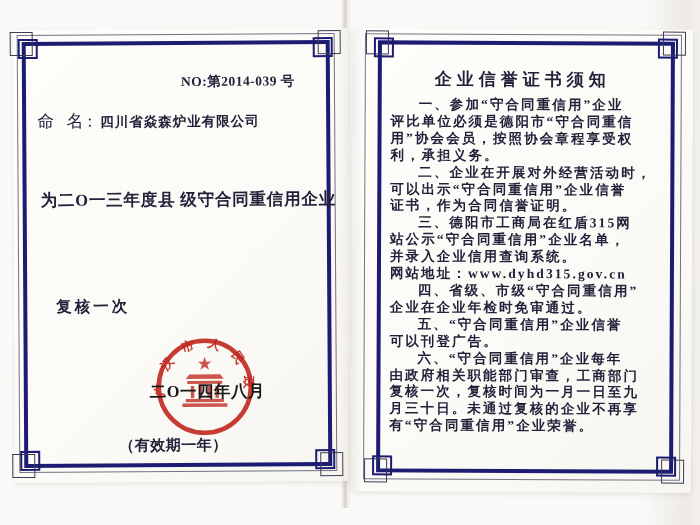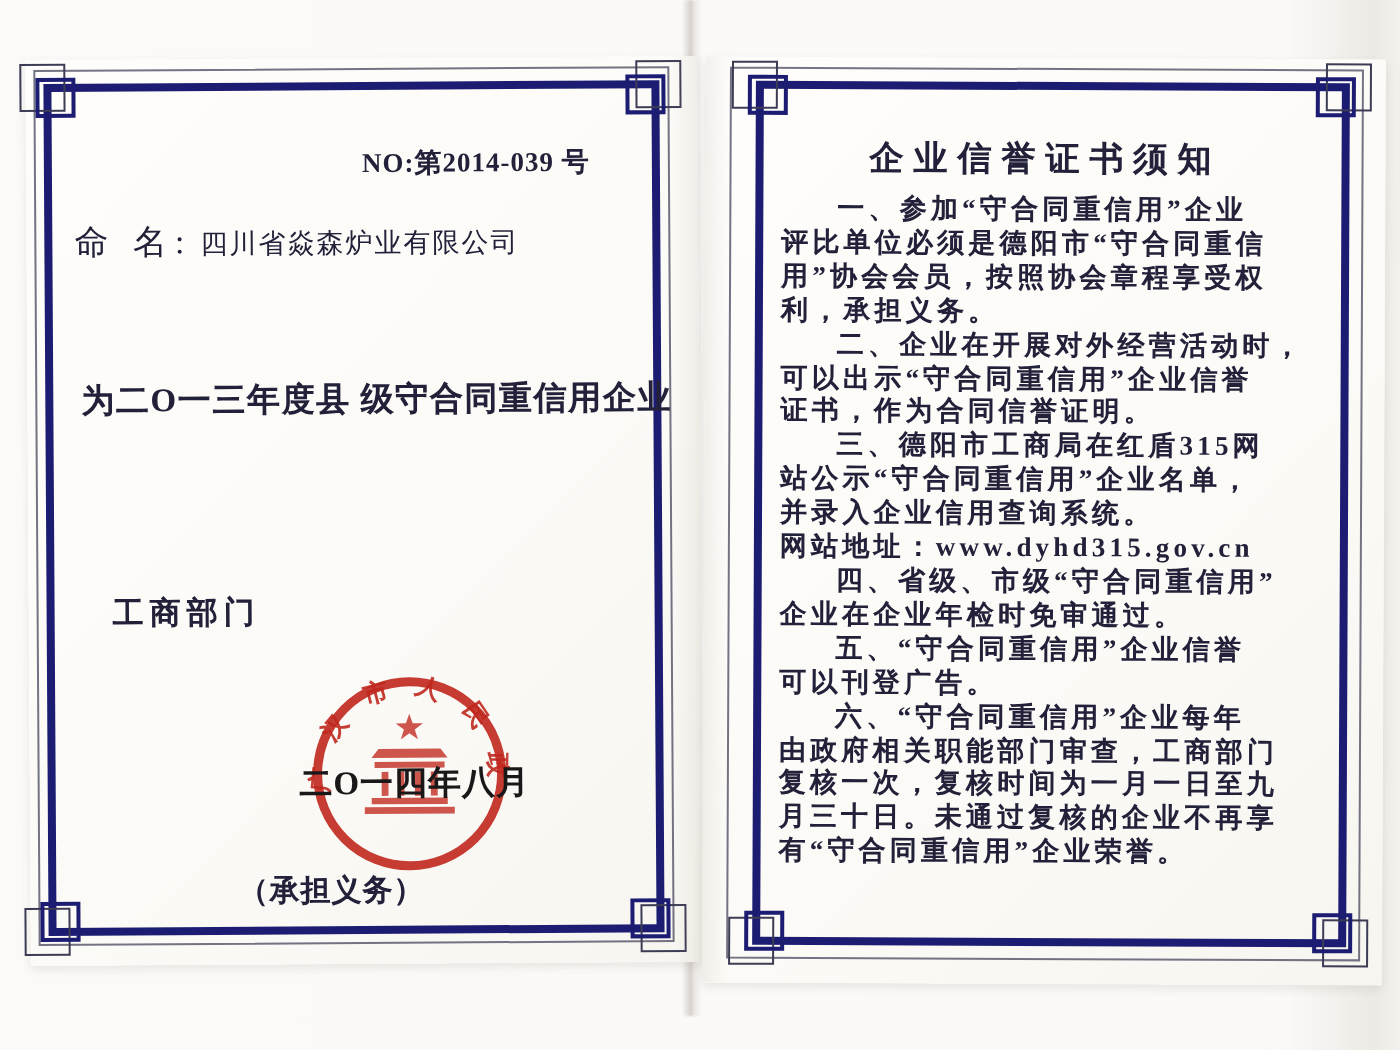--- a/index.html
+++ b/index.html
@@ -71,21 +71,21 @@
   .page-right .corner.bl{left:13px;bottom:7px;transform:scaleY(-1);}
   .page-right .corner.br{right:7px;bottom:7px;transform:scale(-1,-1);}
   
   .ink{color:#23213a;}
   .serial{
     position:absolute;left:168px;top:44px;
     font-size:13.5px;font-weight:bold;letter-spacing:.5px;white-space:nowrap;
   }
   .name-row{position:absolute;left:24px;top:80px;white-space:nowrap;}
   .name-label{font-size:17px;font-weight:normal;letter-spacing:4px;}
-  .company{font-size:13.5px;font-weight:normal;letter-spacing:1px;}
+  .company{font-size:13.5px;font-weight:bold;letter-spacing:1px;}
   .award{
     position:absolute;left:27px;top:160px;
     font-size:16.5px;font-weight:bold;letter-spacing:.8px;white-space:nowrap;
   }
   .issue{
     position:absolute;left:42px;top:267px;
     font-size:15.5px;font-weight:bold;letter-spacing:3px;white-space:nowrap;
   }
   .seal{position:absolute;left:138px;top:306px;width:104px;height:104px;}
   .seal-date{
@@ -127,21 +127,21 @@
 
     <div class="serial ink">NO:第2014-039 号</div>
 
     <div class="name-row">
       <span class="name-label ink">命 名:</span>
       <span class="company ink">四川省焱森炉业有限公司</span>
     </div>
 
     <div class="award ink">为二O一三年度县 级守合同重信用企业</div>
 
-    <div class="issue ink">工商部门</div>
+    <div class="issue ink">复核一次</div>
 
     <svg class="seal" viewBox="0 0 104 104" xmlns="http://www.w3.org/2000/svg">
       <circle cx="52" cy="52" r="46" fill="none" stroke="#c0261d" stroke-width="4.5" opacity="0.9"></circle>
       <defs>
         <path id="sealArc" d="M 15 68 A 40 40 0 1 1 89 68" fill="none"></path>
       </defs>
       <text font-size="12.5" font-weight="bold" fill="#bf271e" opacity="0.9" letter-spacing="12" font-family="Liberation Serif, DejaVu Serif, serif">
         <textPath href="#sealArc" startOffset="7">广汉市人民政府</textPath>
       </text>
       <g fill="#c43127" opacity="0.82">
@@ -152,21 +152,21 @@
         <rect x="46" y="51" width="3.4" height="12"></rect>
         <rect x="54.6" y="51" width="3.4" height="12"></rect>
         <rect x="62.6" y="51" width="3.4" height="12"></rect>
         <rect x="33" y="64" width="38" height="3.2"></rect>
         <rect x="29.5" y="68.6" width="45" height="3.4"></rect>
       </g>
     </svg>
 
     <div class="seal-date">二O一四年八月</div>
 
-    <div class="validity ink">（承担义务）</div>
+    <div class="validity ink">（有效期一年）</div>
   </div>
 
   <div class="page page-right">
     <div class="frame-thin"></div>
     <div class="frame-navy"></div>
     <div class="corner tl"></div>
     <div class="corner tr"></div>
     <div class="corner bl"></div>
     <div class="corner br"></div>
 

